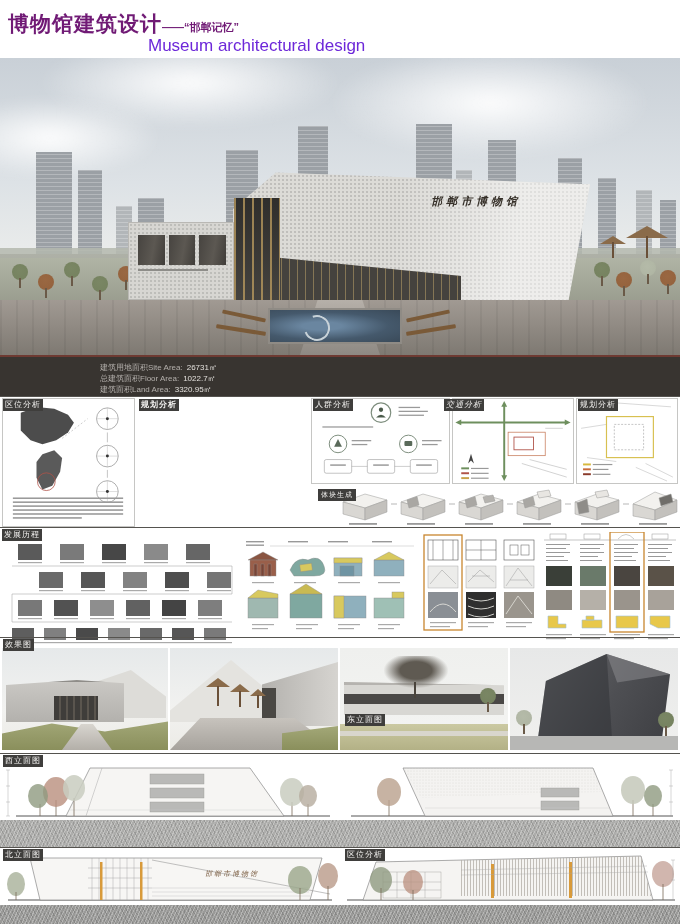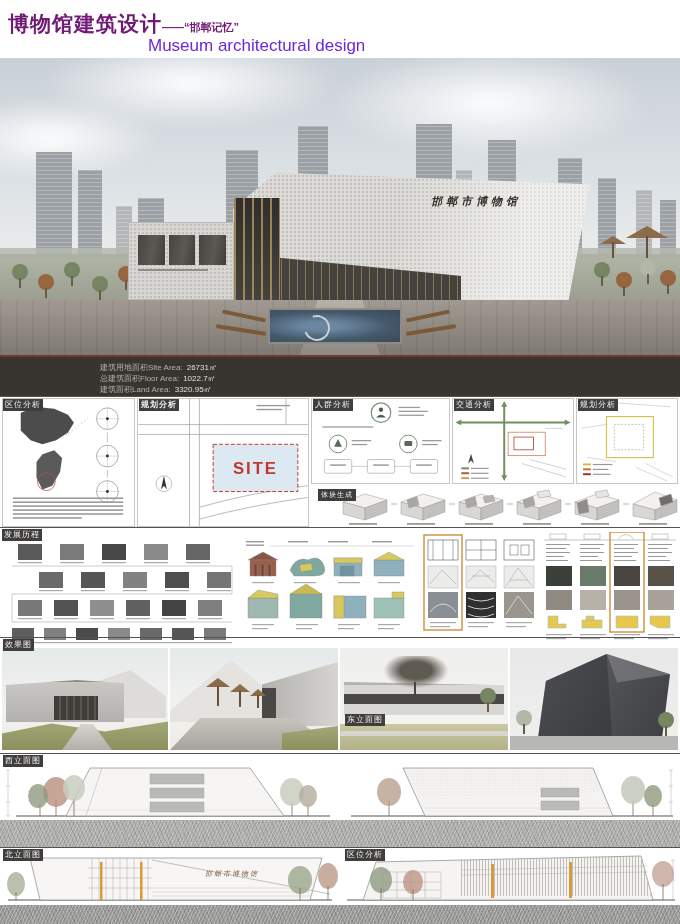--- a/index.html
+++ b/index.html
@@ -231,42 +231,20 @@
           <rect x="10" y="104" width="112" height="1.6"></rect>
         <rect x="10" y="108" width="112" height="1.6"></rect>
           <rect x="10" y="112" width="112" height="1.6"></rect>
         <rect x="10" y="116" width="112" height="1.6"></rect>
           <rect x="10" y="120" width="70" height="1.6"></rect>
       </g>
     </svg>
   </div>
 
   <div class="chip" style="left:139px;top:399px;font-weight:bold;">规划分析</div>
-  <div class="panel" style="left:137px;top:398px;width:172px;height:129px;">
-    <svg viewBox="0 0 172 129">
-      <g stroke="#9a9a9a" stroke-width="0.7" fill="none">
-        <line x1="52" y1="0" x2="52" y2="129"></line>
-          <line x1="62" y1="0" x2="62" y2="129"></line>
-        <line x1="0" y1="26" x2="172" y2="26"></line>
-          <line x1="0" y1="36" x2="172" y2="36"></line>
-        <path d="M62,110 Q110,96 172,88"></path>
-          <path d="M62,122 Q114,108 172,100"></path>
-        <line x1="150" y1="0" x2="150" y2="26"></line>
-      </g>
-      <rect x="76" y="46" width="86" height="48" fill="#dce8f2" stroke="#c0392b" stroke-width="1" stroke-dasharray="4,2"></rect>
-      <text x="119" y="76" text-anchor="middle" font-size="17" font-weight="bold" fill="#c0392b" letter-spacing="2">SITE</text>
-      <circle cx="26" cy="86" r="8" fill="none" stroke="#888" stroke-width="0.5"></circle>
-      <path d="M26,78 L29,92 L26,88 L23,92 Z" fill="#333"></path>
-      <g fill="#9a9a9a">
-        <rect x="120" y="6" width="34" height="1.4"></rect>
-          <rect x="120" y="10" width="26" height="1.4"></rect>
-        <rect x="8" y="6" width="26" height="1.4"></rect>
-      </g>
-    </svg>
-  </div>
 
   <div class="chip" style="left:313px;top:399px;">人群分析</div>
   <div class="panel" style="left:311px;top:398px;width:139px;height:86px;">
     <svg viewBox="0 0 139 86">
       <circle cx="70" cy="14" r="10" fill="none" stroke="#7d8d7d" stroke-width="1.2"></circle>
       <circle cx="70" cy="11" r="2.2" fill="#4a5a4a"></circle>
         <path d="M65,19 Q70,13 75,19 Z" fill="#4a5a4a"></path>
       <g fill="#9a9a9a">
         <rect x="88" y="8" width="22" height="1.3"></rect>
           <rect x="88" y="12" width="30" height="1.3"></rect>
@@ -289,21 +267,21 @@
       <g fill="#8a8a8a">
         <rect x="18" y="67" width="16" height="1.3"></rect>
           <rect x="62" y="67" width="16" height="1.3"></rect>
           <rect x="106" y="67" width="16" height="1.3"></rect>
       </g>
       <line x1="40" y1="69" x2="56" y2="69" stroke="#999" stroke-width="0.5"></line>
       <line x1="84" y1="69" x2="100" y2="69" stroke="#999" stroke-width="0.5"></line>
     </svg>
   </div>
 
-  <div class="chip" style="left:454px;top:399px;">交通分析</div>
+  <div class="chip" style="left:444px;top:399px;font-style:italic;">交通分析</div>
   <div class="panel" style="left:452px;top:398px;width:122px;height:86px;">
     <svg viewBox="0 0 122 86">
       <g stroke="#6e8f5e" stroke-width="2">
         <line x1="52" y1="6" x2="52" y2="80"></line>
           <line x1="6" y1="24" x2="116" y2="24"></line>
       </g>
       <g fill="#6e8f5e">
         <path d="M52,2 L49,8 L55,8 Z"></path>
           <path d="M52,84 L49,78 L55,78 Z"></path>
         <path d="M2,24 L8,21 L8,27 Z"></path>

